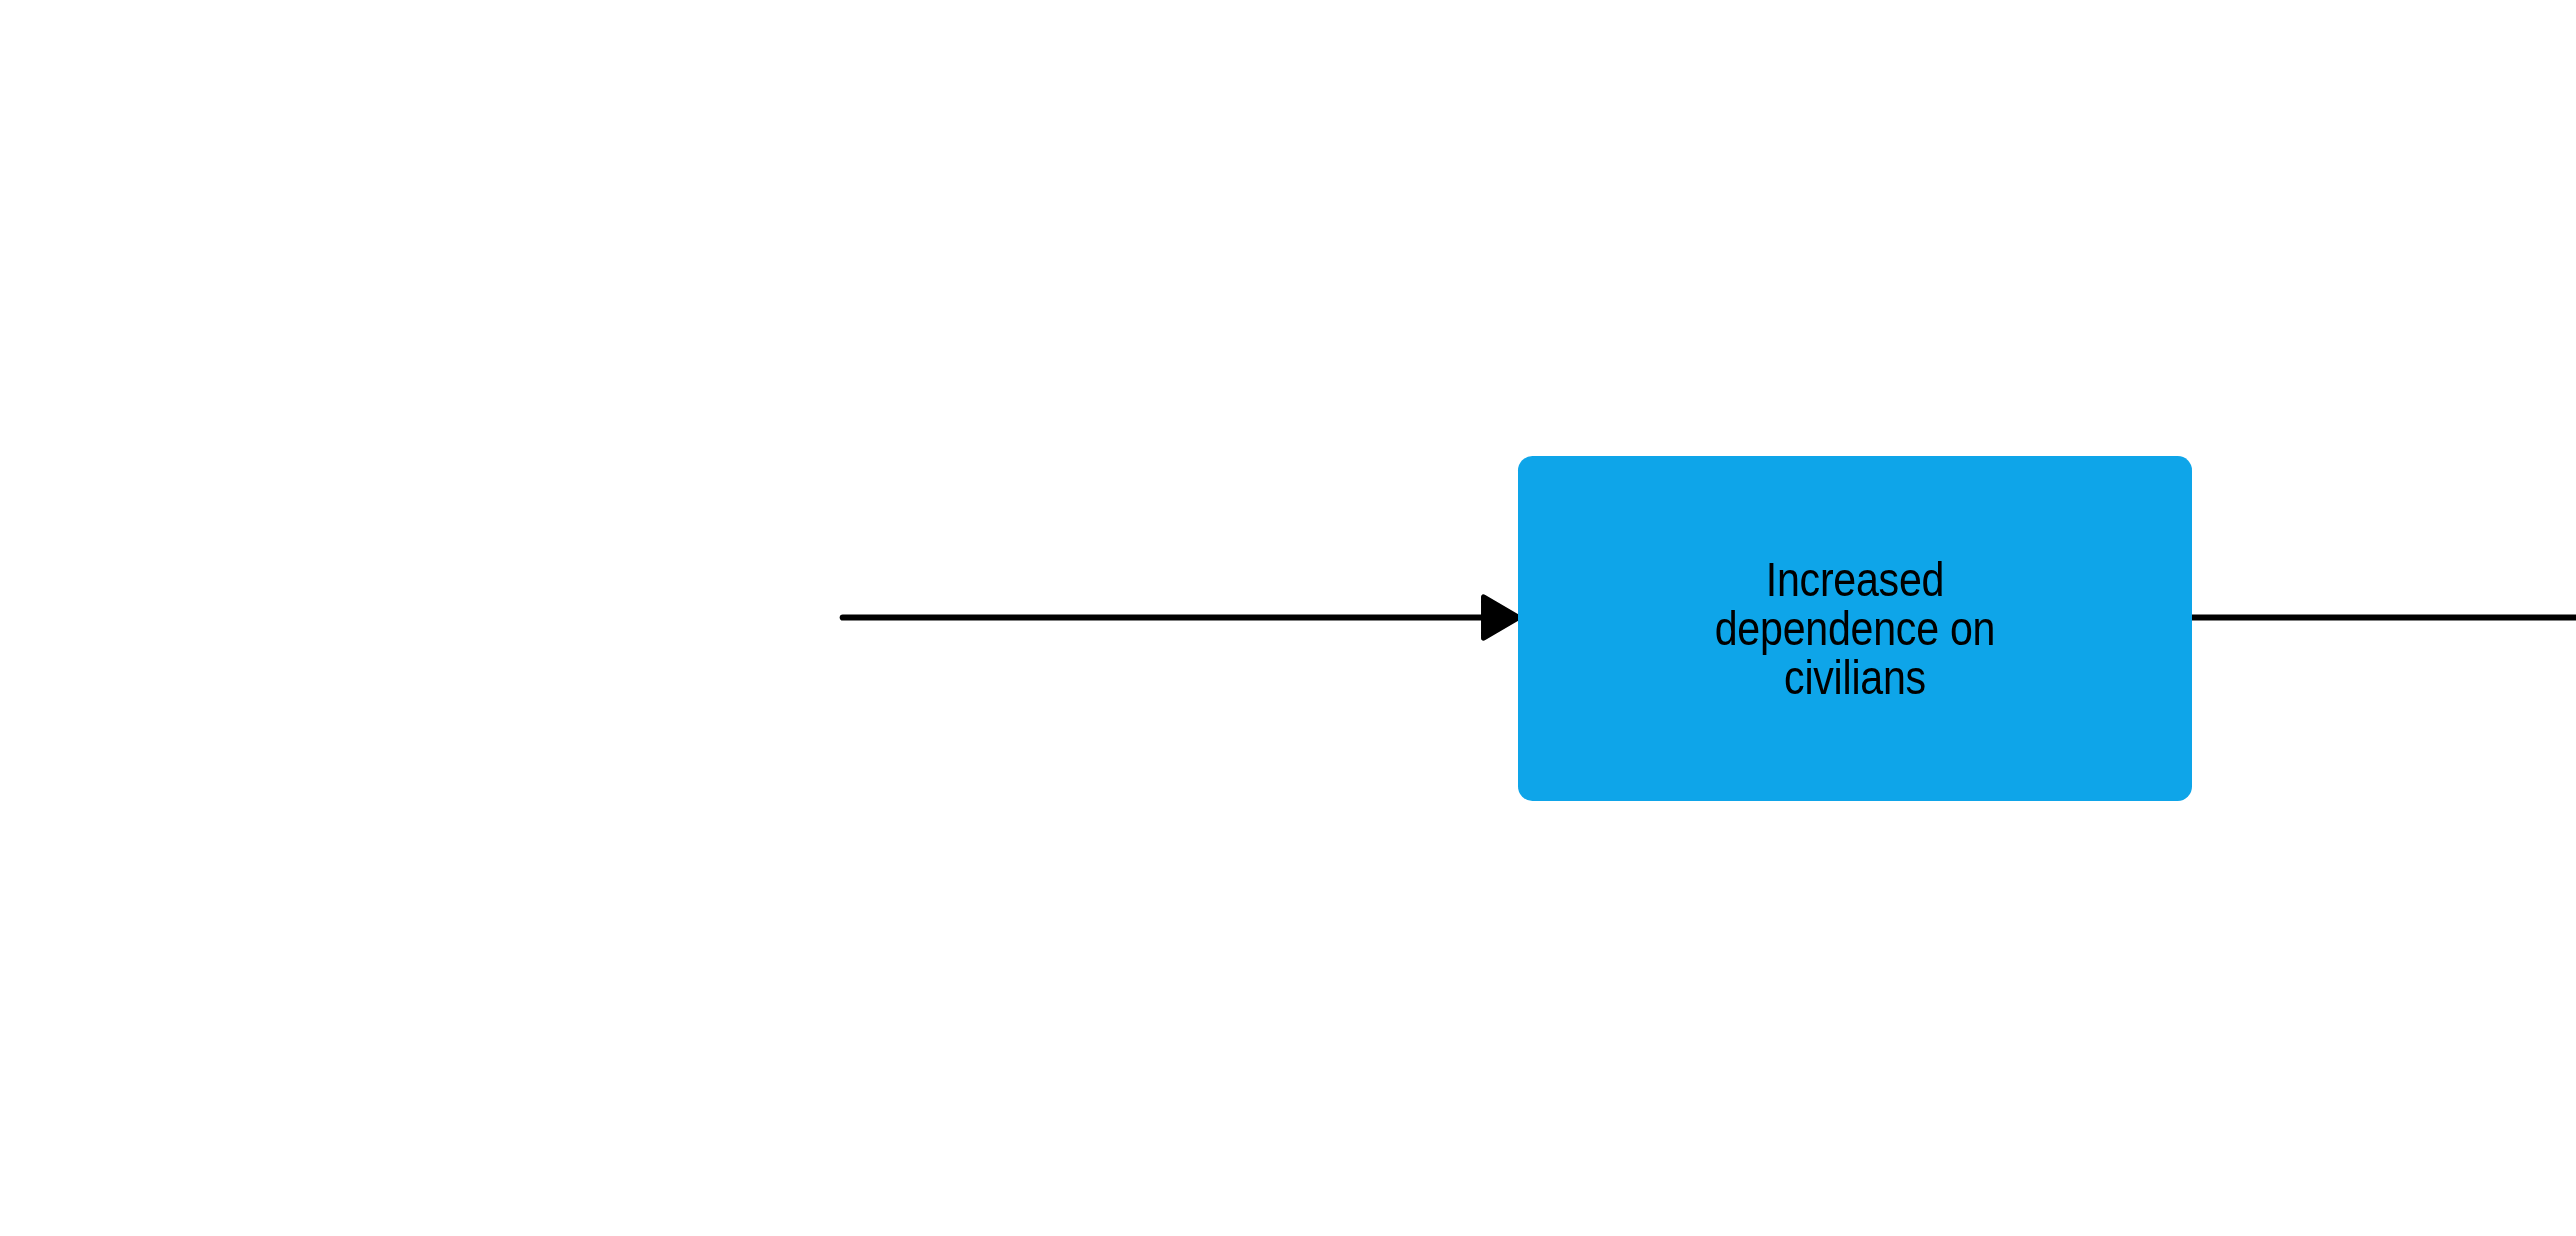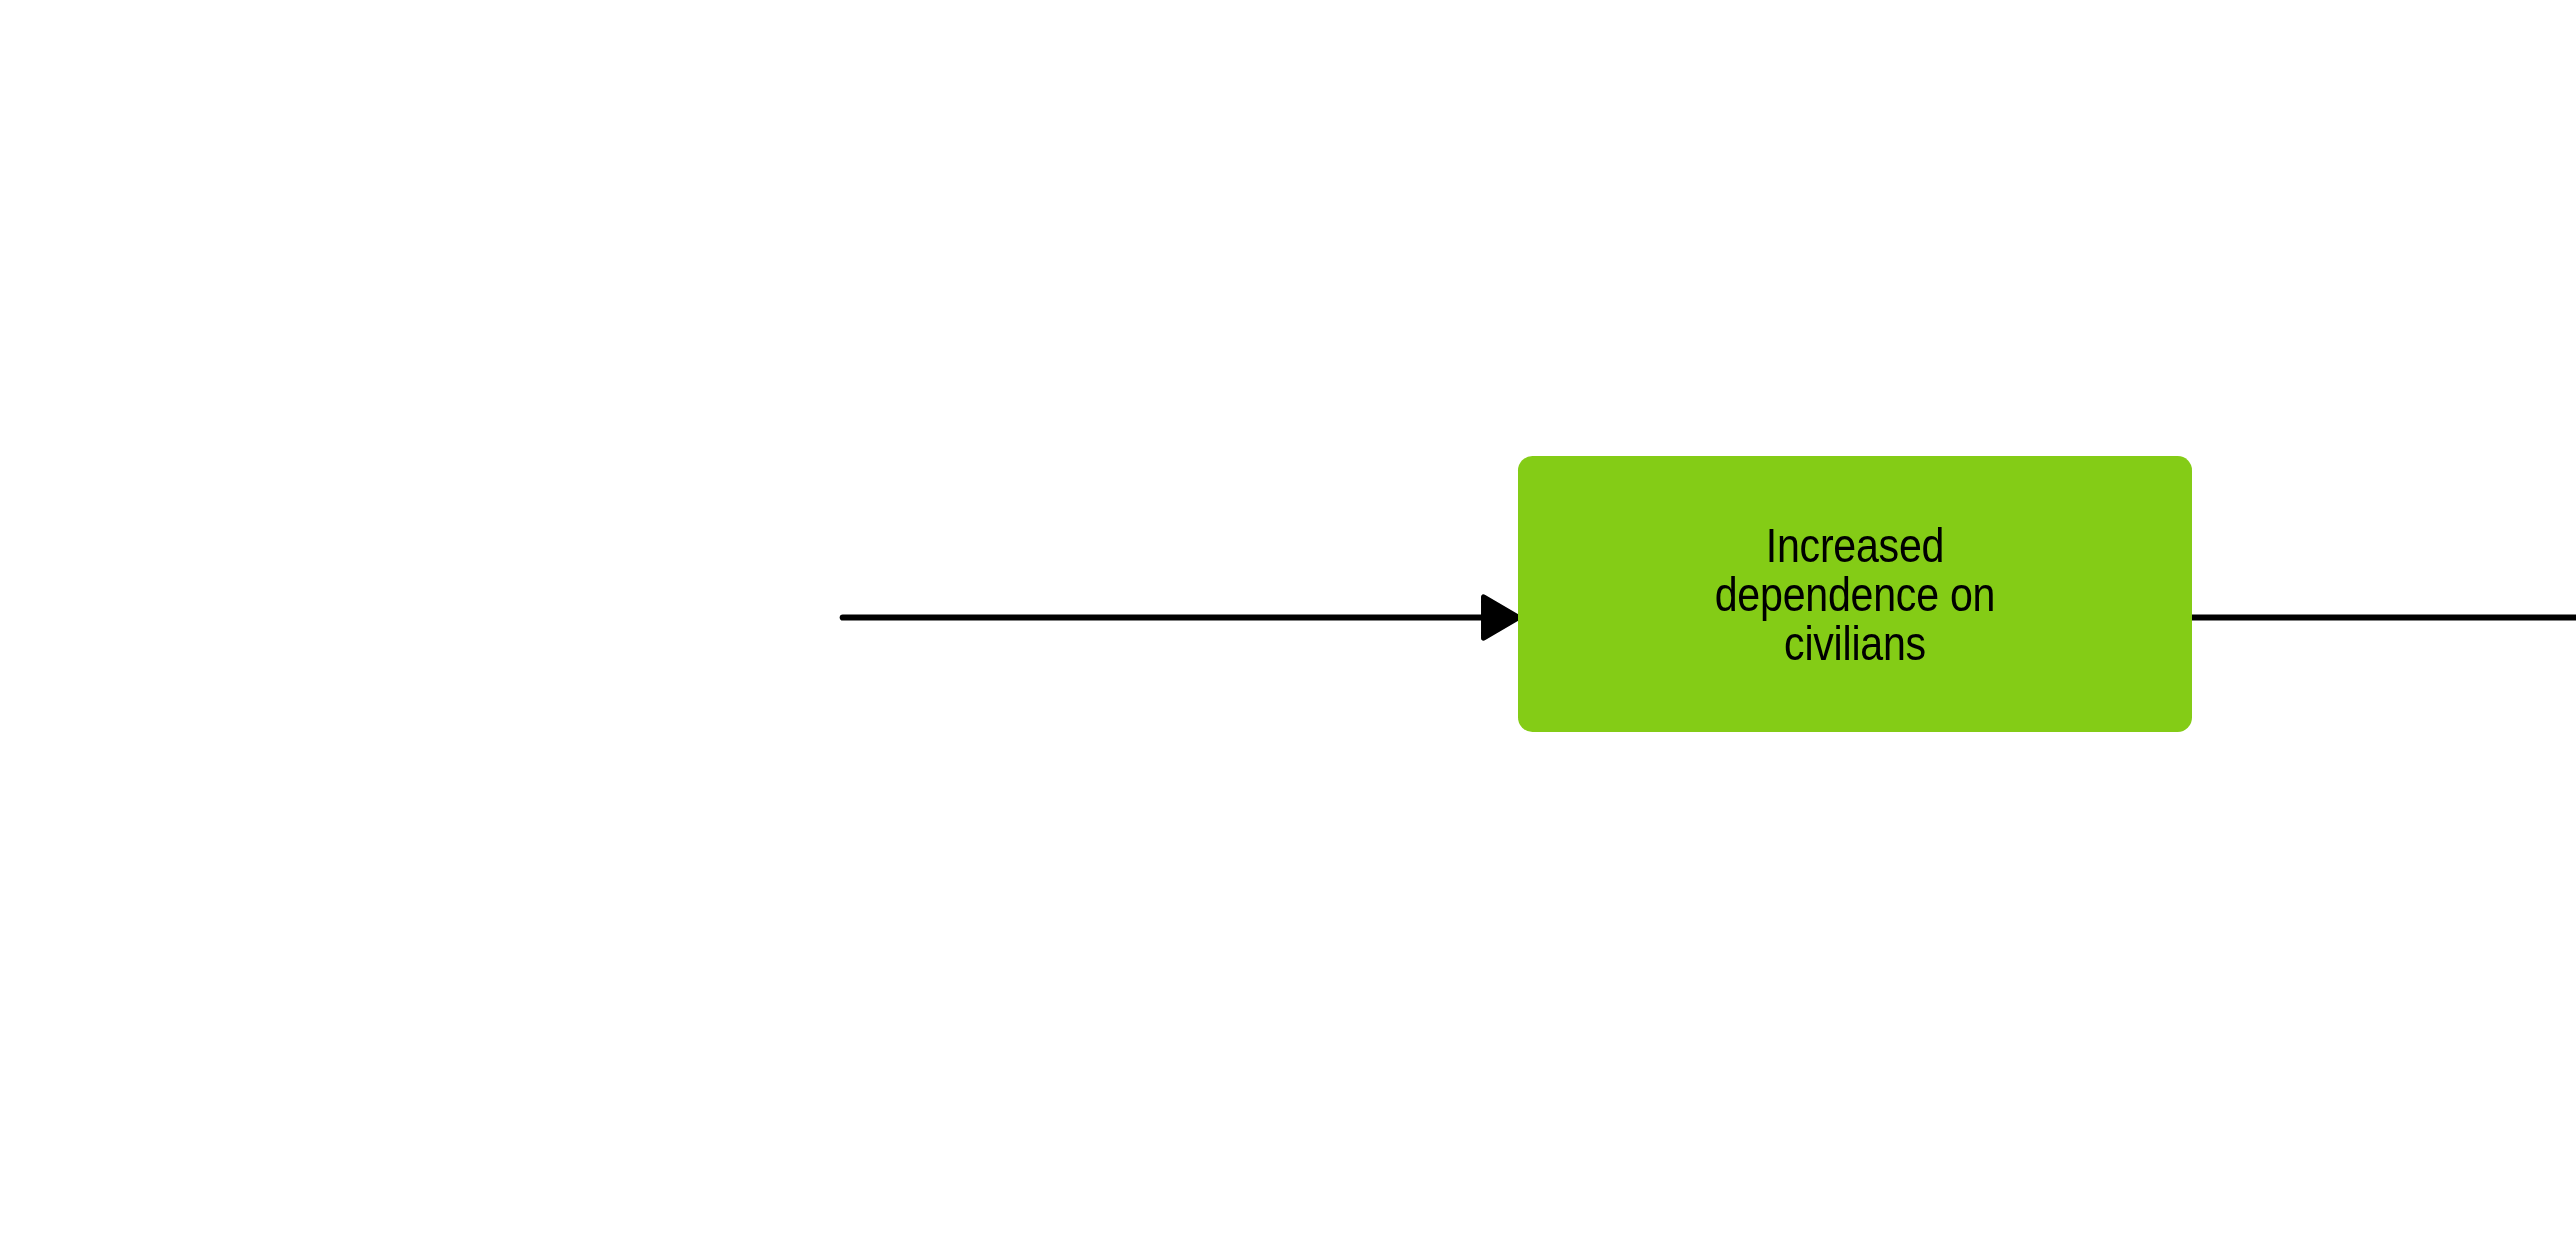--- a/index.html
+++ b/index.html
@@ -41,21 +41,21 @@
     line-height: 49px;
     color: #000000;
     letter-spacing: -0.3px;
     white-space: pre-line;
     transform: scaleX(0.84);
     transform-origin: center center;
   }
 
   
   #node-1 { left: 168px;  top: 456px; width: 674px; height: 324px; background: #c4c4c4; }
-  #node-2 { left: 1518px; top: 456px; width: 674px; height: 276px; background: #84cc16; align-items: center; }
+  #node-2 { left: 1518px; top: 456px; width: 674px; height: 345px; background: #0ea5e9; align-items: center; }
 </style>
 </head>
 <body>
 
 <div id="canvas">
 
   <svg class="flow-svg" viewBox="0 0 7200 2400" preserveAspectRatio="none" aria-hidden="true">
 
     <g>
       <line x1="1636" y1="1199" x2="2888" y2="1199" stroke="#000000" stroke-width="12" stroke-linecap="round"></line>

